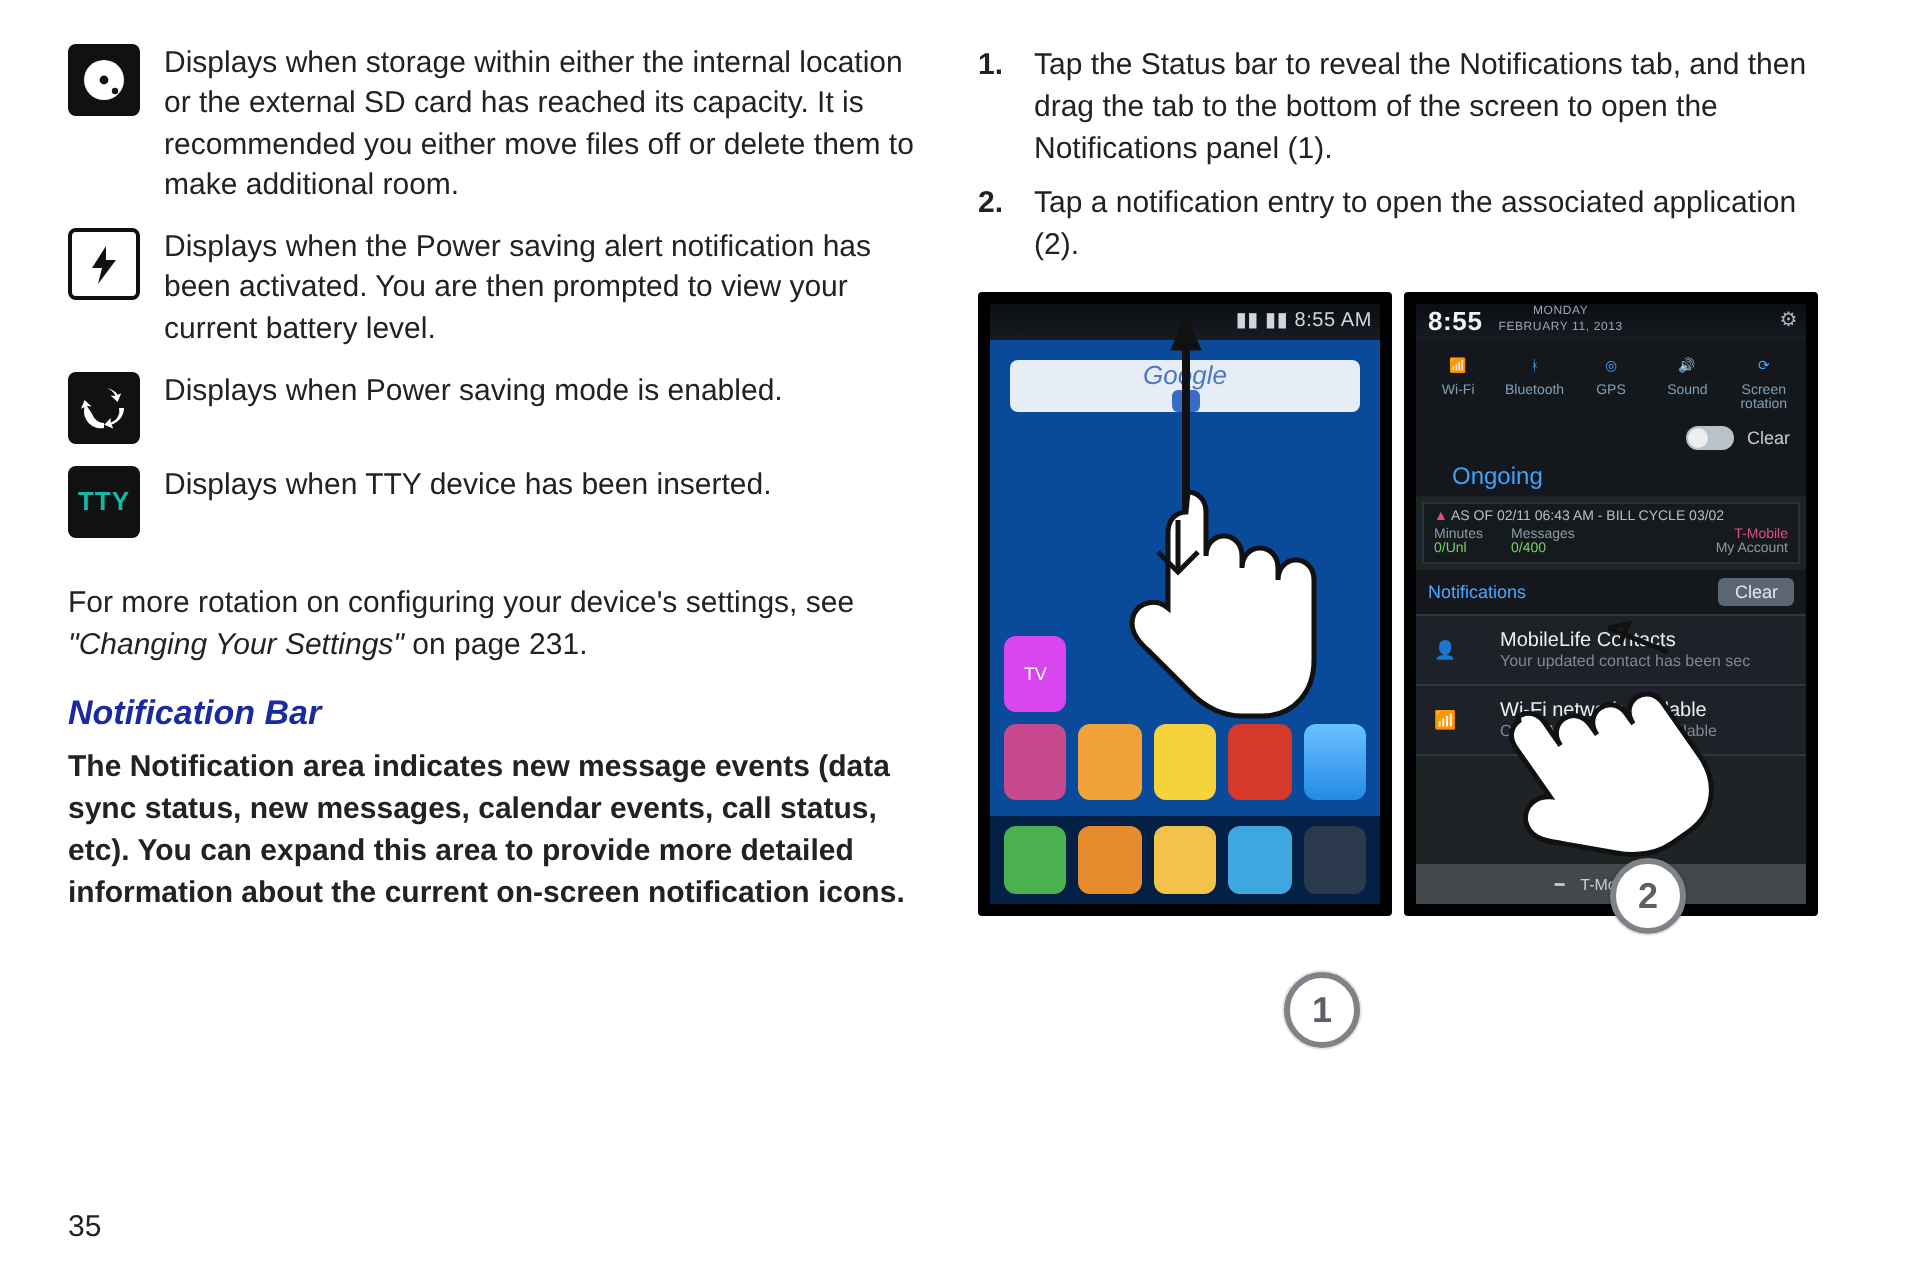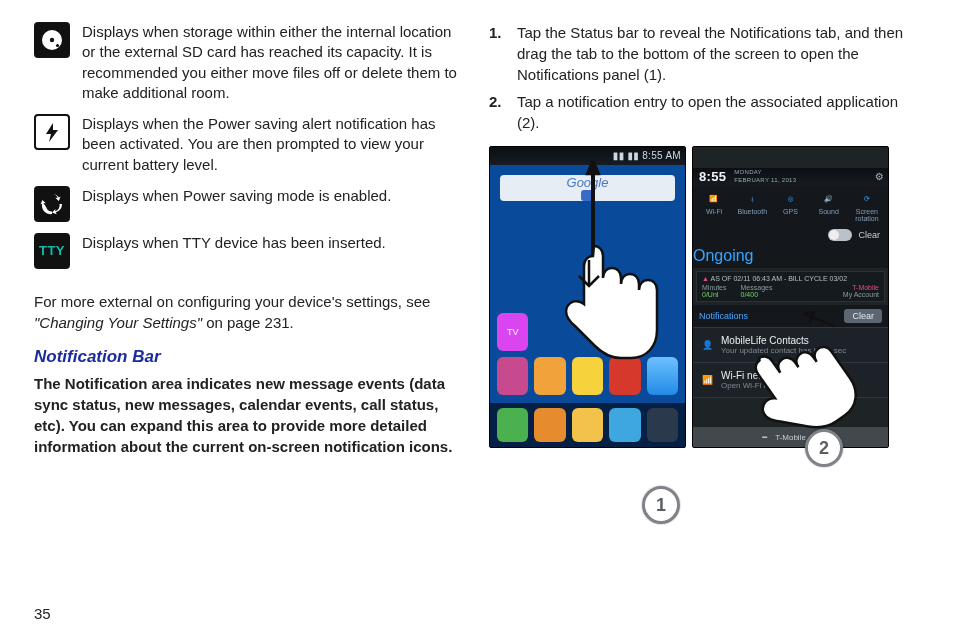--- a/index.html
+++ b/index.html
@@ -82,21 +82,21 @@
   
   .figure {
     display: flex;
     gap: 6px;
     margin-top: 13px;
   }
   .phone {
     width: 195px;
     height: 300px;
     background: #0a4a9a;
-    border: 1px solid #000000;
+    border: 6px solid #000000;
     position: relative;
     overflow: hidden;
     border-radius: 2px;
   }
   .phone.dark { background: #1e2326; }
   .status-bar {
     height: 18px;
     background: linear-gradient(#0b0f14, #171c22);
     color: #cdd7df;
     font-size: 10px;
@@ -176,31 +176,31 @@
     width: 24px; height: 12px; border-radius: 6px;
     background: #bac2c9; position: relative;
   }
   .switch::after {
     content: '';
     position: absolute; left: 1px; top: 1px;
     width: 10px; height: 10px; border-radius: 50%;
     background: #eee;
   }
   .section-label {
-    padding: 3px 0;
+    padding: 3px 18px;
     color: #3aa4ff;
-    font-size: 16px;
+    font-size: 12px;
     background: #14181c;
   }
   .notif-row {
     display: flex;
     align-items: center;
     height: 34px;
     padding: 0 6px;
-    gap: 4px;
+    gap: 18px;
     border-bottom: 1px solid #2f3740;
     font-size: 9px;
     color: #c7d0d8;
     background: #1c2228;
   }
   .notif-row .nicon {
     width: 18px; height: 18px;
     display: flex; align-items: center; justify-content: center;
     color: #9db2c6;
   }
@@ -299,21 +299,21 @@
     </div>
 
     <div class="icon-row">
       <div class="icon" style="color:#14b8a6;font-weight:bold;font-size:13px;letter-spacing:0.5px;">
         <span>TTY</span>
       </div>
       <div class="desc">Displays when TTY device has been inserted.</div>
     </div>
 
     <div class="body-text">
-      <span>For more external on configuring your device's settings, see </span><span class="ref-italic">"Changing Your Settings"</span><span> on page 231.</span>
+      <span>For more rotation on configuring your device's settings, see </span><span class="ref-italic">"Changing Your Settings"</span><span> on page 231.</span>
     </div>
 
     <div class="section-title">Notification Bar</div>
     <div class="desc" style="line-height:1.4;font-size:15px;font-weight:bold;">The Notification area indicates new message events (data sync status, new messages, calendar events, call status, etc). You can expand this area to provide more detailed information about the current on-screen notification icons.</div>
 
   </div>
 
   <div class="col">
     <div class="steps">
       <div class="step">
@@ -353,21 +353,21 @@
         <div class="dock">
           <div class="app" style="background:#4bb14e;"></div>
           <div class="app" style="background:#e78b2f;"></div>
           <div class="app" style="background:#f2c24a;"></div>
           <div class="app" style="background:#3fa7e0;"></div>
           <div class="app" style="background:#2a3a4c;"></div>
         </div>
       </div>
 
       <div class="phone dark">
-        <div class="status-bar" style="text-align:left;display:flex;gap:8px;padding-left:6px;margin-top:21px;">
+        <div class="status-bar" style="text-align:center;display:flex;gap:8px;padding-left:6px;">
           <span style="font-size:13px;color:#f1f3f5;font-weight:bold;">8:55</span>
           <span style="font-size:6px;line-height:8px;color:#9aa7b3;">
             <span>MONDAY</span><br>
             <span>FEBRUARY 11, 2013</span>
           </span>
           <span style="flex:1;"></span>
           <span style="color:#a8b3bd;">⚙</span>
         </div>
         <div class="toggles">
           <div class="toggle"><div class="ticon">📶</div><span>Wi-Fi</span></div>

